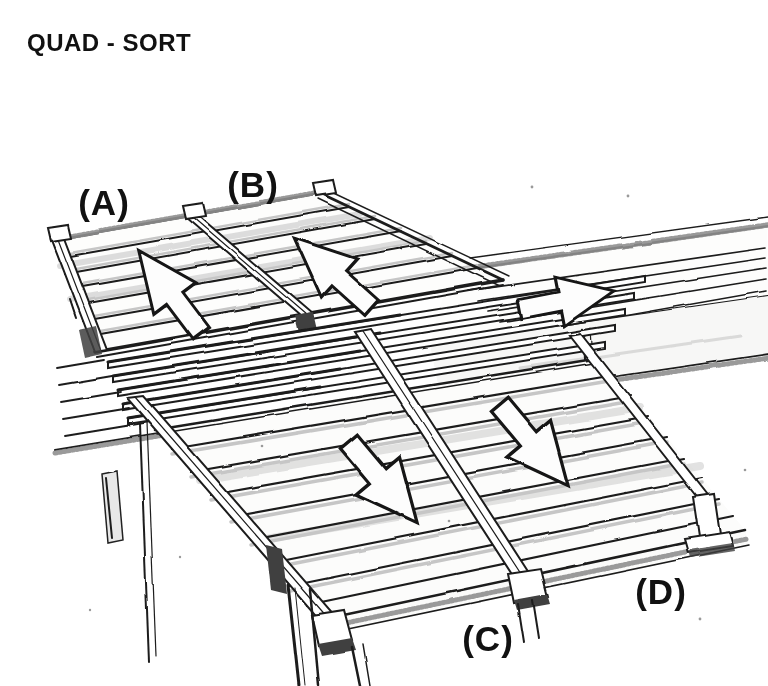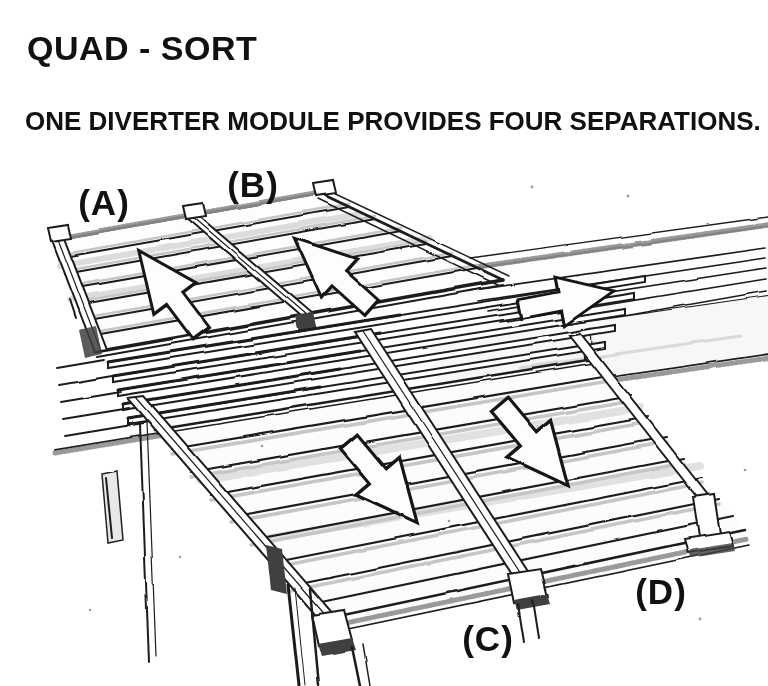--- a/index.html
+++ b/index.html
@@ -1,37 +1,36 @@
 <!DOCTYPE html>
 <html><head>
 <meta charset="utf-8">
 <style>
   html,body{margin:0;padding:0;background:#ffffff;}
   .canvas{position:relative;width:768px;height:686px;background:#ffffff;overflow:hidden;
           font-family:"Liberation Sans", sans-serif;}
-  .title{position:absolute;left:27px;top:29px;font-size:34px;font-weight:800;
+  .title{position:absolute;left:27px;top:29px;font-size:24px;font-weight:800;
          letter-spacing:.5px;color:#111;white-space:nowrap;}
   .subtitle{position:absolute;left:25px;top:106px;font-size:26px;font-weight:800;
             letter-spacing:0;color:#111;white-space:nowrap;}
   svg{position:absolute;left:0;top:0;}
   .lbl{font-family:"Liberation Sans", sans-serif;font-size:35px;font-weight:800;
        letter-spacing:1px;fill:#111;}
   .ink{stroke:#1c1c1c;fill:none;}
   .stip{stroke:#8f8f8f;fill:none;stroke-dasharray:2 2.4;opacity:.9;}
   .lt{stroke:#c6c6c6;fill:none;}
   .rail{fill:#ffffff;stroke:#1c1c1c;stroke-width:2;}
   .dark{fill:#3f3f3f;stroke:none;}
   .arrow{fill:#fdfdfd;stroke:#141414;stroke-width:3.4;stroke-linejoin:miter;}
 </style>
 </head>
 <body>
 
 <div class="canvas">
   <div class="title">QUAD - SORT</div>
-  <div class="subtitle">ONE DIVERTER MODULE PROVIDES FOUR SEPARATIONS.</div>
 
   <svg width="768" height="686" viewBox="0 0 768 686">
     <defs>
       <filter id="sketch" x="-5%" y="-5%" width="110%" height="110%">
         <feTurbulence type="fractalNoise" baseFrequency="0.018" numOctaves="3" seed="7" result="n"></feTurbulence>
         <feDisplacementMap in="SourceGraphic" in2="n" scale="2.6" xChannelSelector="R" yChannelSelector="G"></feDisplacementMap>
       </filter>
     </defs>
 
     <g filter="url(#sketch)" stroke-linecap="round">

